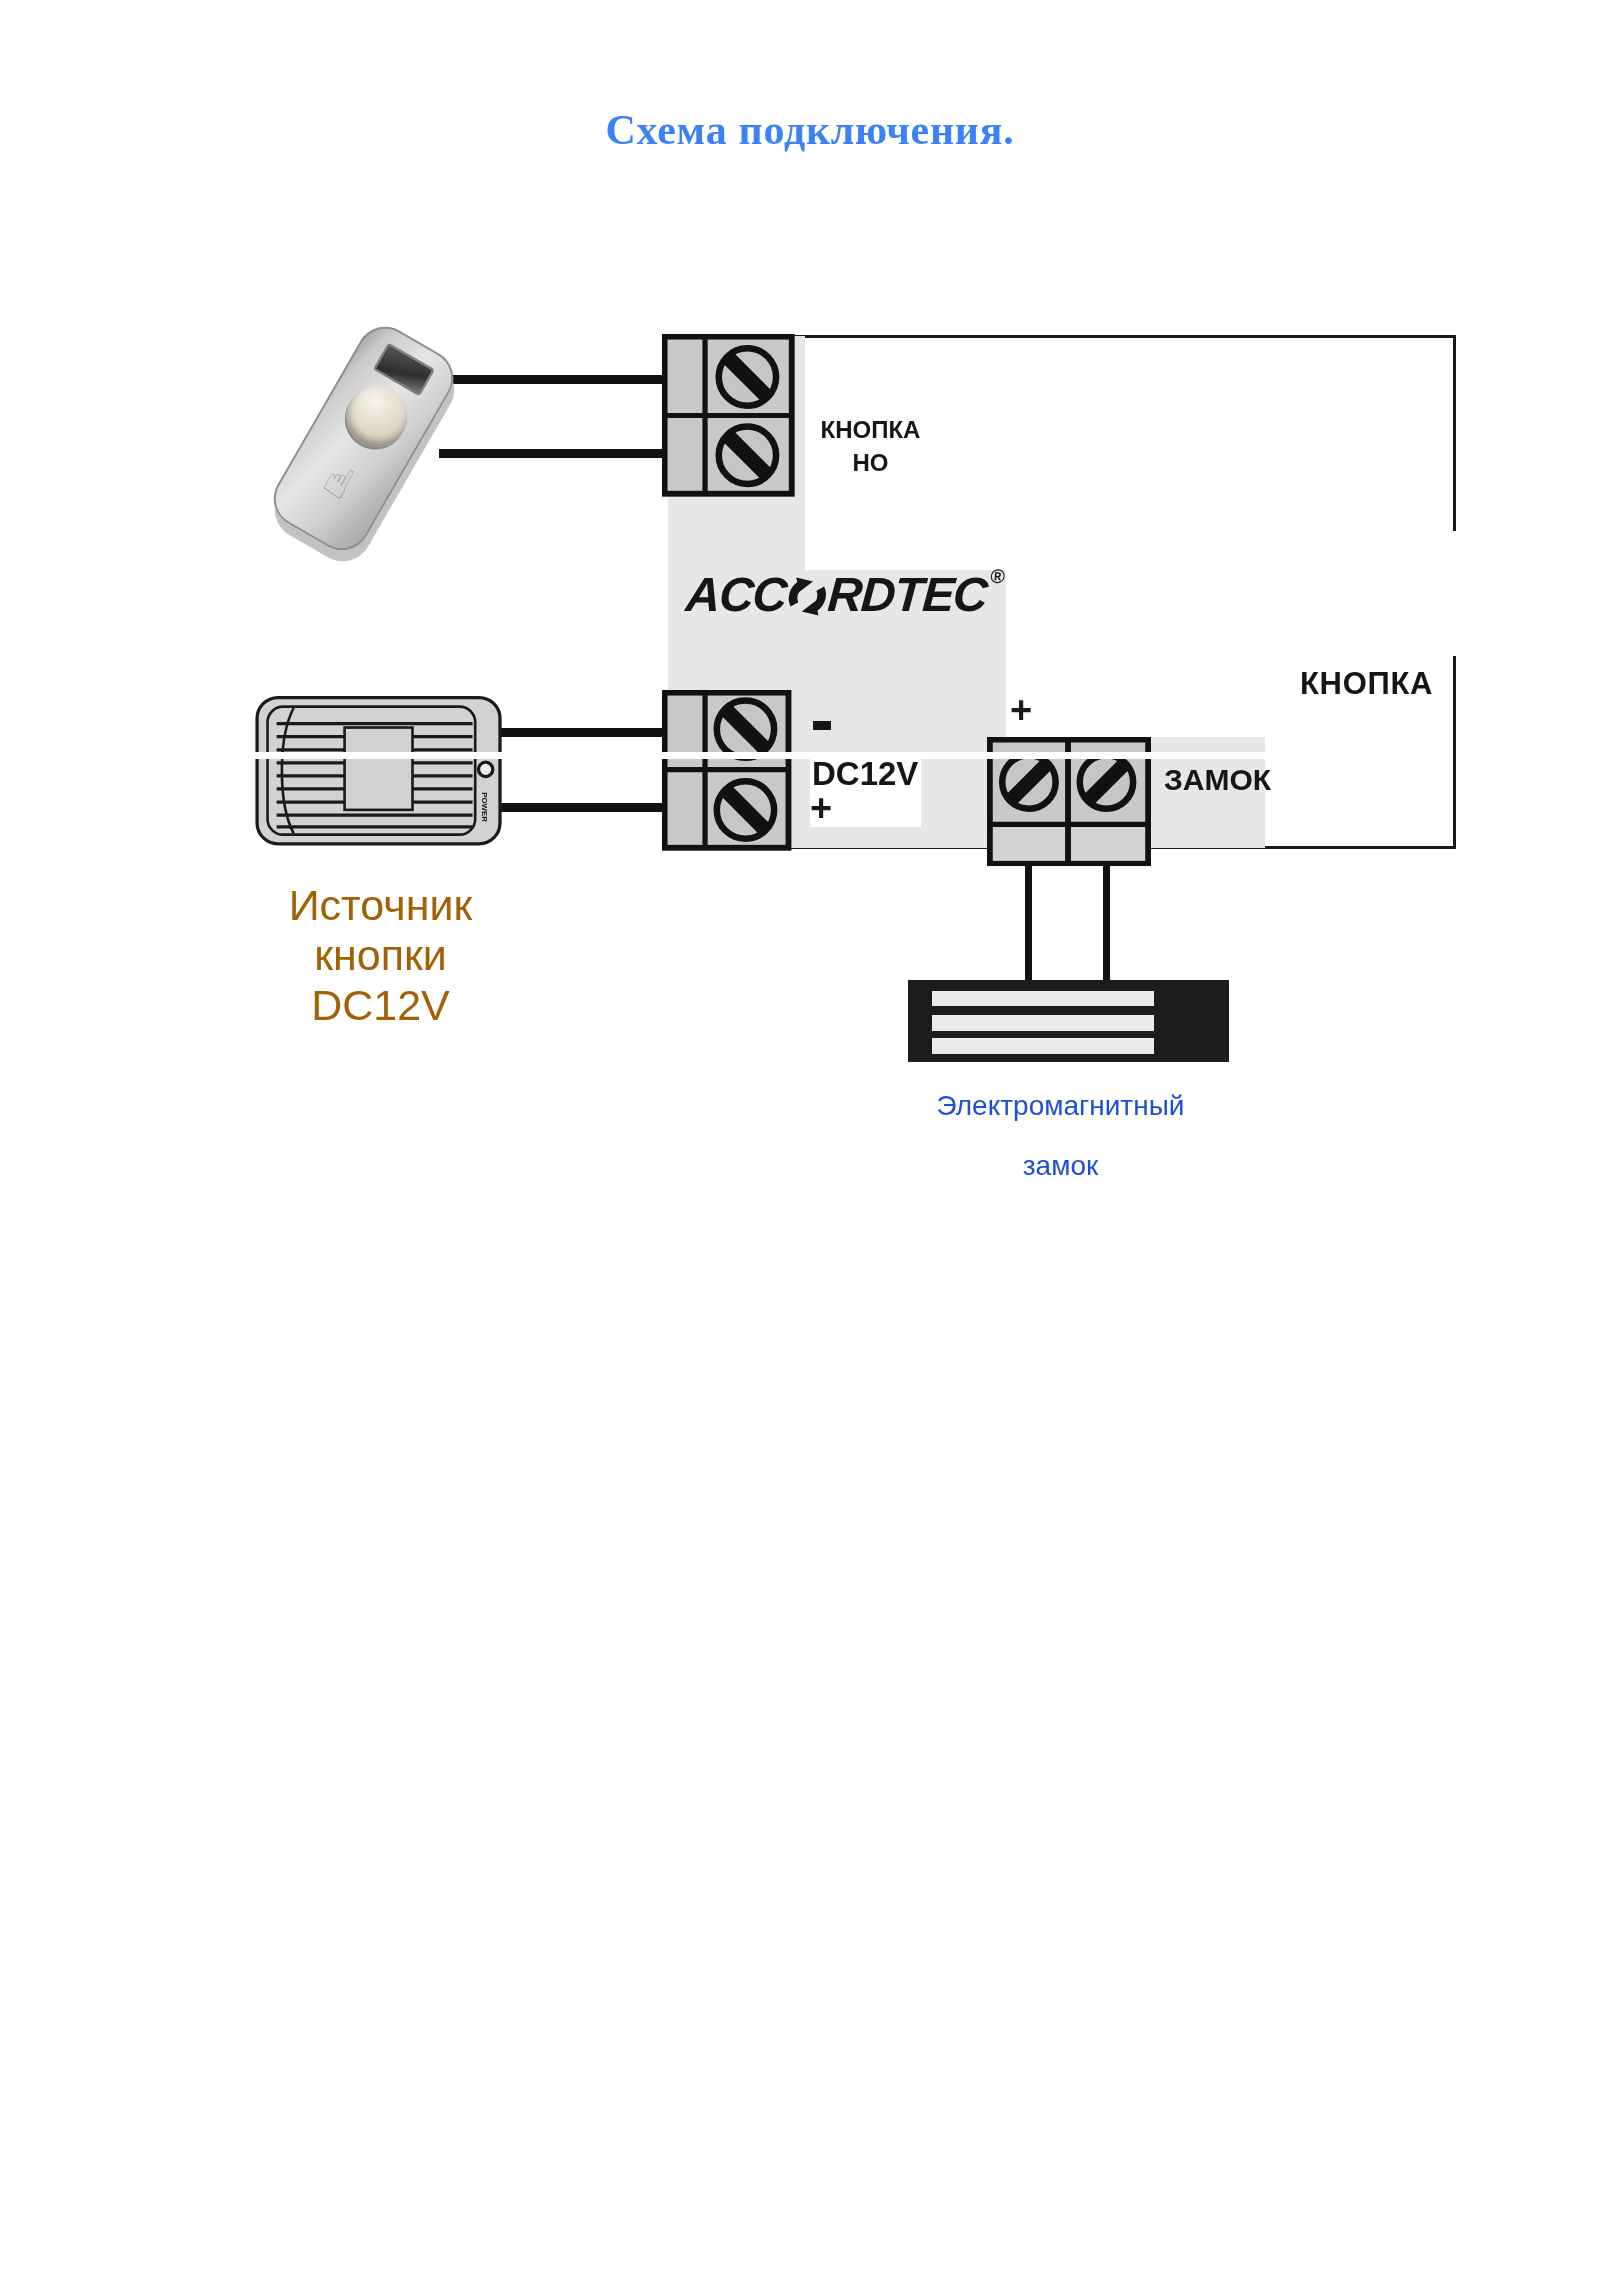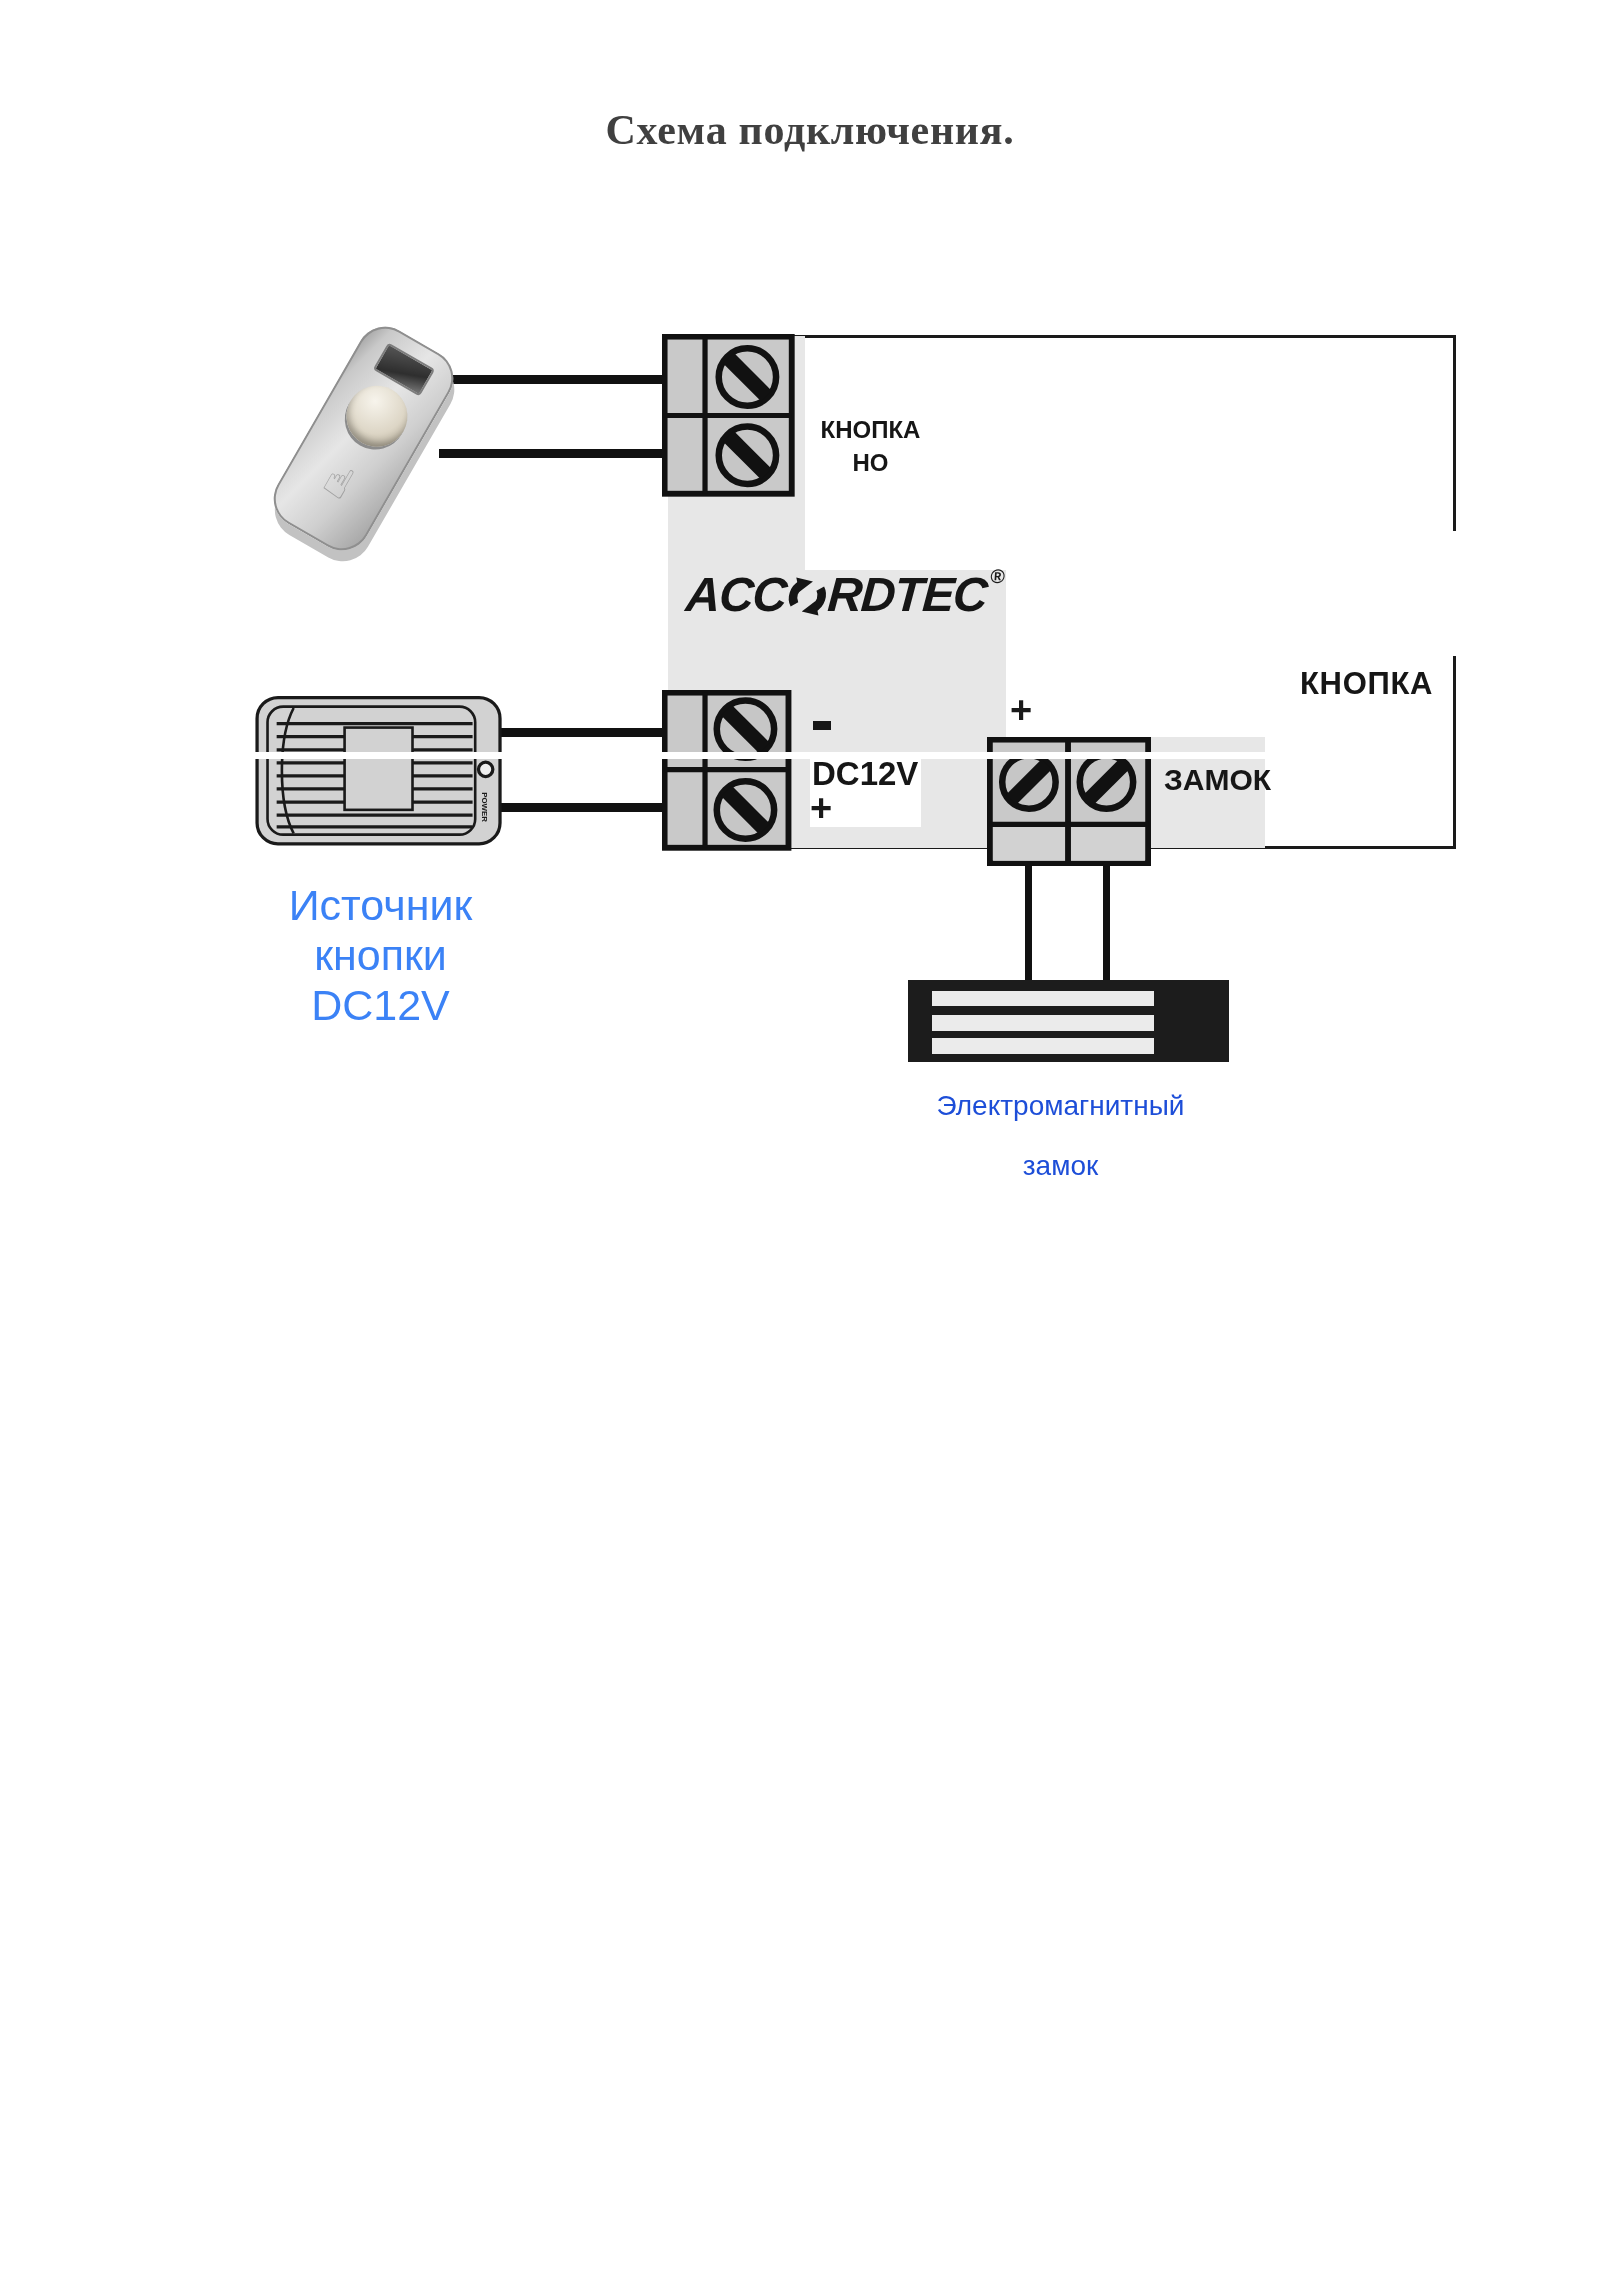--- a/index.html
+++ b/index.html
@@ -3,21 +3,21 @@
 <meta charset="utf-8">
 <style>
   html,body{margin:0;padding:0;background:#ffffff;}
   #page{position:relative;width:1620px;height:2284px;background:#ffffff;overflow:hidden;
         font-family:"Liberation Sans","DejaVu Sans",sans-serif;color:#1a1a1a;}
   .abs{position:absolute;}
 
   
   .title{left:0;top:106px;width:1620px;text-align:center;
          font-family:"Liberation Serif","DejaVu Serif",serif;
-         font-weight:bold;font-size:42px;letter-spacing:0.7px;color:#404040;}
+         font-weight:bold;font-size:42px;letter-spacing:0.7px;color:#3b82f6;}
   .subtitle{left:169px;top:269px;font-size:40px;color:#151515;}
 
   
   .hline,.vline{background:#1a1a1a;}
   .outline-top{left:666px;top:335px;width:789px;height:2.6px;}
   .outline-right-1{left:1453px;top:335px;width:2.6px;height:196px;}
   .outline-right-2{left:1453px;top:656px;width:2.6px;height:193px;}
   .outline-bottom{left:666px;top:846px;width:789px;height:2.6px;}
 
   
@@ -65,21 +65,21 @@
                 background:linear-gradient(160deg,#555 0%,#2e2e2e 60%,#777 100%);
                 border:2.6px solid #7d7d7d;border-radius:3.9px;}
   .exit-cap{position:absolute;left:50%;top:55px;width:61px;height:61px;transform:translateX(-50%);
             border-radius:50%;
             background:radial-gradient(circle at 35% 30%,#f7f4ec 0%,#ddd6c6 55%,#a69d88 100%);
             box-shadow:0 3.3px 0 #8c8c8c, inset 0 -5.2px 6.5px rgba(0,0,0,.25);}
   .hand-icon{position:absolute;left:50%;top:136px;transform:translateX(-50%);
              font-family:"DejaVu Sans",sans-serif;font-size:43px;color:#999;opacity:.85;}
 
   
-  .psu-caption{left:250px;top:880px;width:261px;text-align:center;font-size:43px;line-height:50px;color:#3b82f6;}
+  .psu-caption{left:250px;top:880px;width:261px;text-align:center;font-size:43px;line-height:50px;color:#a16207;}
   .lock-caption{left:799px;top:1076px;width:523px;text-align:center;font-size:28px;line-height:60px;color:#1d4ed8;}
 
   
   .magnet{left:908px;top:980px;width:321px;height:82px;background:#1c1c1c;}
   .slat{position:absolute;left:23.5px;width:222px;height:15.7px;background:#ebebeb;}
 
   
   .stripe{left:0;top:752px;width:1265px;height:7.2px;background:#ffffff;z-index:60;}
 
   .z1{z-index:1}.z2{z-index:2}.z3{z-index:3}.z5{z-index:5}.z8{z-index:8}.z10{z-index:10}

